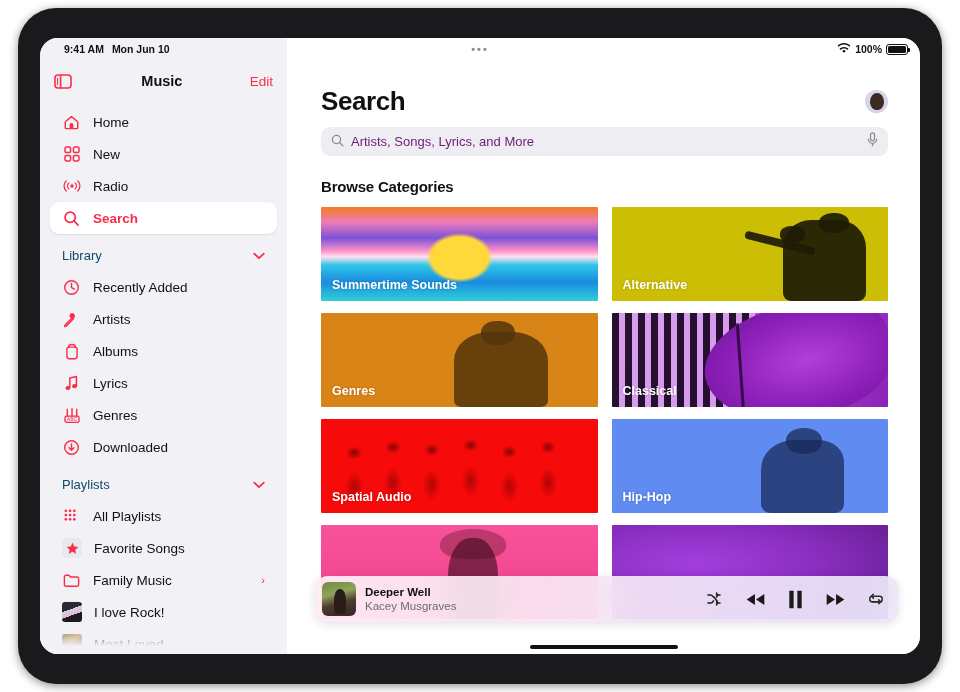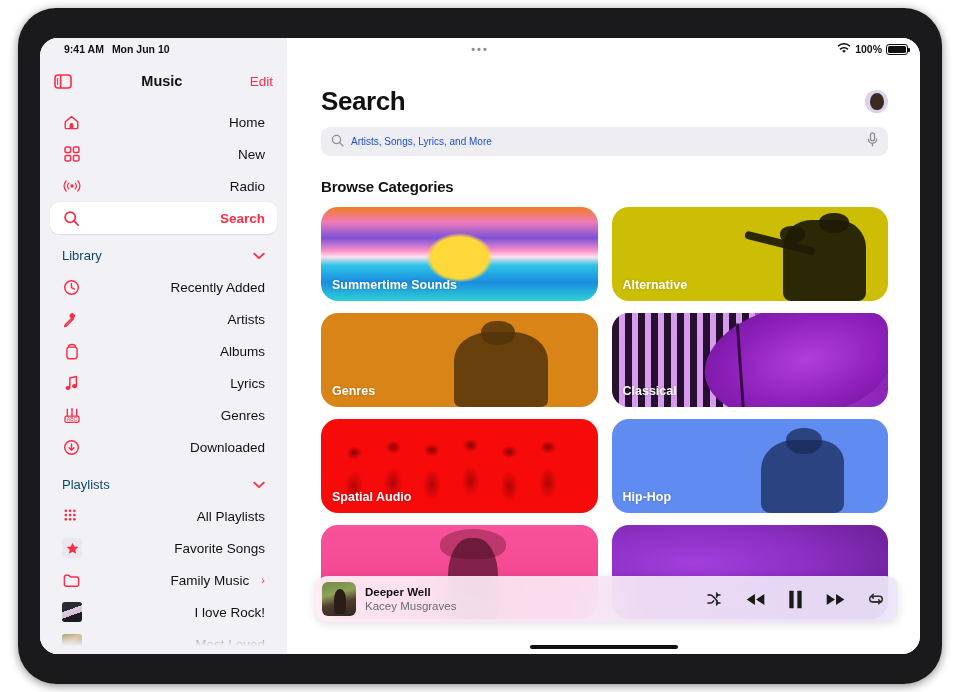--- a/index.html
+++ b/index.html
@@ -78,21 +78,21 @@
   .sb-header {
     display: flex; align-items: center;
     height: 42px; padding: 0 14px 0 12px;
   }
   .sb-toggle { width: 22px; height: 22px; display:flex; align-items:center; justify-content:center; }
   .sb-title {
     flex: 1; text-align: center; font-size: 14.5px; font-weight: bold; color: #111;
   }
   .sb-edit { font-size: 13.5px; color: #fa2d48; font-weight: 400; }
 
-  .nav { padding: 4px 10px 0 10px; text-align: right; }
+  .nav { padding: 4px 10px 0 10px; }
   .nav-item {
     display: flex; align-items: center; gap: 12px;
     height: 32px; padding: 0 12px; border-radius: 9px;
     font-size: 13.5px; color: #111;
   }
   .nav-item.selected { background: #ffffff; color: #fa2d48; font-weight: bold;
       box-shadow: 0 0.5px 1.5px rgba(0,0,0,0.09); }
   .nav-icon { width: 19px; height: 19px; flex: 0 0 19px; display: flex; align-items: center; justify-content: center; }
   .nav-label { flex: 1; }
   .nav-chevron { color: #fa2d48; font-size: 11px; }
@@ -135,34 +135,34 @@
   .avatar .face {
     width: 14px; height: 17px; border-radius: 50% 50% 46% 46%;
     background: #3a2a22;
   }
 
   .searchbar {
     margin: 10px 32px 0 34px;
     height: 29px; background: #eeedf2; border-radius: 9px;
     display: flex; align-items: center; padding: 0 10px; gap: 7px;
   }
-  .searchbar .ph { flex: 1; font-size: 10px; color: #1d4ed8; }
+  .searchbar .ph { flex: 1; font-size: 13px; color: #701a75; }
 
   .browse-title {
     padding: 22px 0 0 34px;
     font-size: 15px; font-weight: bold; color: #111; letter-spacing: -0.2px;
   }
 
   .grid {
     display: grid; grid-template-columns: 1fr 1fr;
     gap: 12px 14px;
     padding: 12px 32px 0 34px;
   }
   .tile {
-    height: 94px; border-radius: 17px; position: relative; overflow: hidden;
+    height: 94px; border-radius: 1px; position: relative; overflow: hidden;
   }
   .tile .label {
     position: absolute; left: 11px; bottom: 9px;
     color: #fff; font-size: 12.5px; font-weight: bold;
     text-shadow: 0 0 3px rgba(0,0,0,0.2); z-index: 3;
   }
   .tile .art { position: absolute; inset: 0; z-index: 1; }
   .tile .fig { position: absolute; z-index: 2; }
 
   

